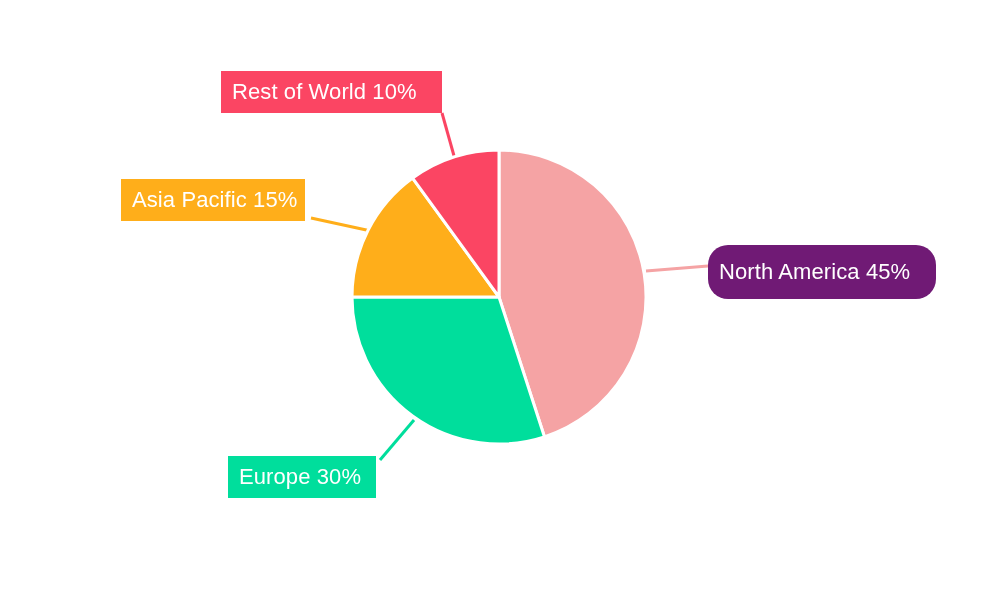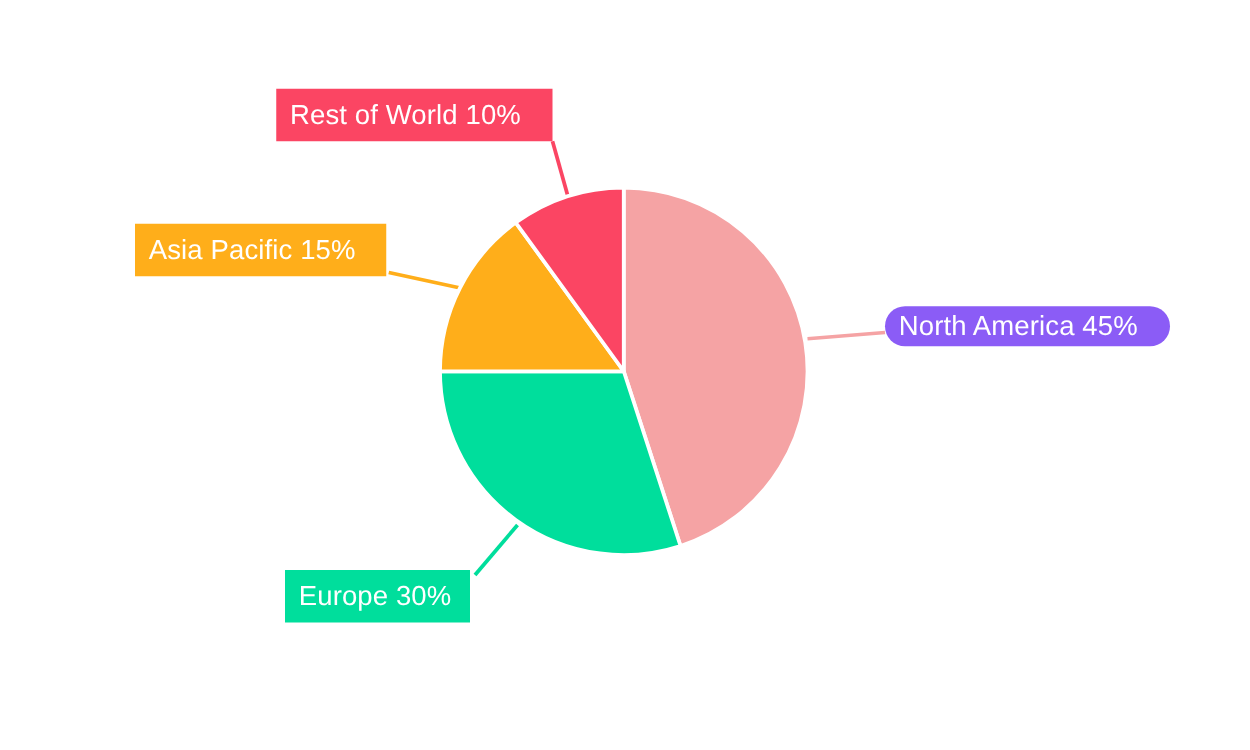--- a/index.html
+++ b/index.html
@@ -63,18 +63,18 @@
         <line x1="456" y1="163" x2="442" y2="113" stroke="#fb4563" class="leader-line"></line>
       </g>
     <g id="slice-group">
         <path d="M 499 297 L 499.00 150.00 A 147 147 0 0 1 544.43 436.81 Z" fill="#f5a3a4" class="slice-path"></path>
         <path d="M 499 297 L 544.43 436.81 A 147 147 0 0 1 352.00 297.00 Z" fill="#00de9c" class="slice-path"></path>
         <path d="M 499 297 L 352.00 297.00 A 147 147 0 0 1 412.60 178.07 Z" fill="#ffae1a" class="slice-path"></path>
         <path d="M 499 297 L 412.60 178.07 A 147 147 0 0 1 499.00 150.00 Z" fill="#fb4563" class="slice-path"></path>
       </g>
   </svg>
   <div id="label-layer">
-      <div class="pie-label" style="left: 708px; top: 245px; width: 228px; height: 32px; background: #8b5cf6; border-radius: 20px;">North America 45%</div>
+      <div class="pie-label" style="left: 708px; top: 245px; width: 228px; height: 54px; background: #701a75; border-radius: 20px;">North America 45%</div>
       <div class="pie-label" style="left: 228px; top: 456px; width: 148px; height: 42px; background: rgb(0, 222, 156);">Europe 30%</div>
-      <div class="pie-label" style="left: 108px; top: 179px; width: 201px; height: 42px; background: rgb(255, 174, 26);">Asia Pacific 15%</div>
+      <div class="pie-label" style="left: 121px; top: 179px; width: 184px; height: 42px; background: rgb(255, 174, 26);">Asia Pacific 15%</div>
       <div class="pie-label" style="left: 221px; top: 71px; width: 221px; height: 42px; background: rgb(251, 69, 99);">Rest of World 10%</div>
     </div>
 </div>
 
 </body></html>

